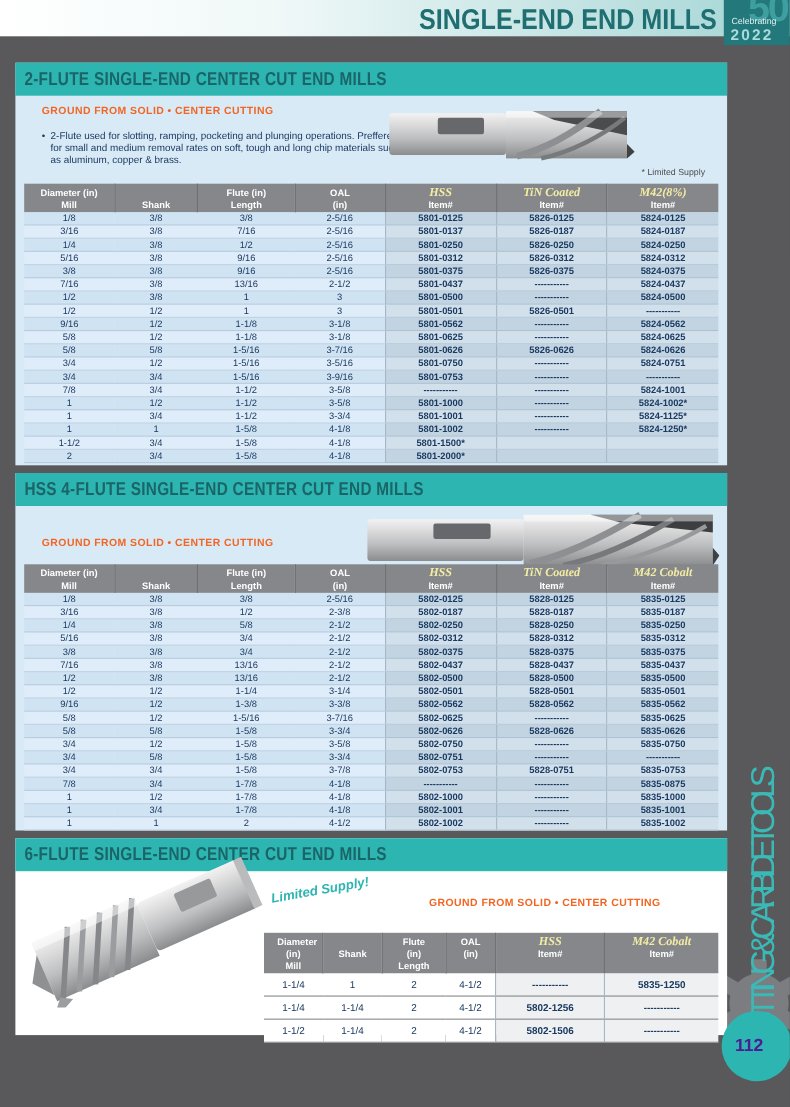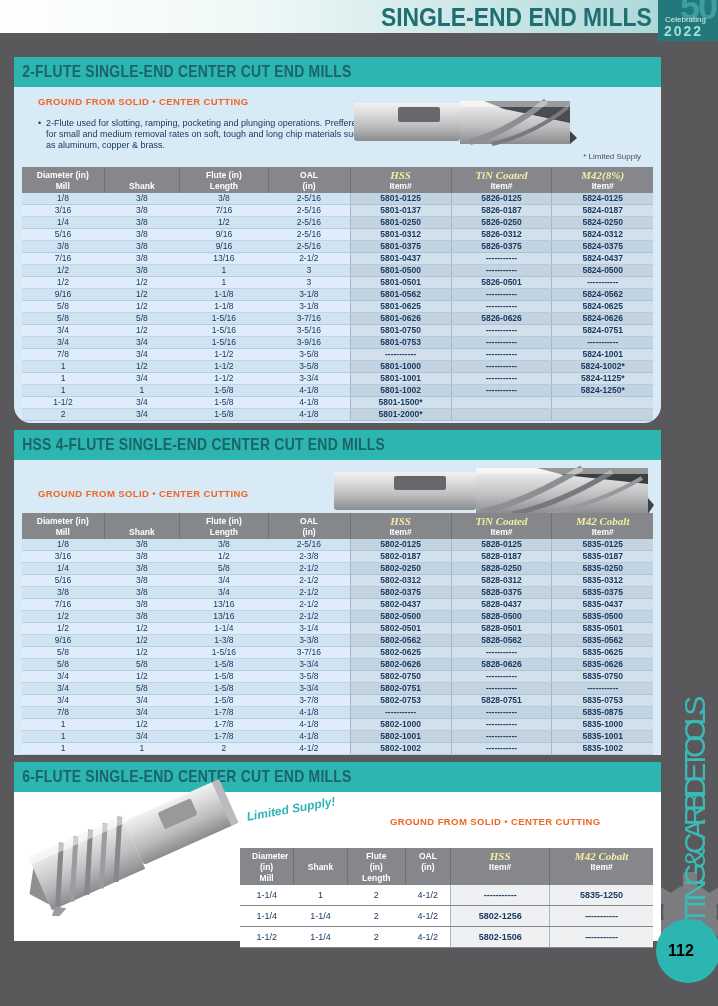--- a/index.html
+++ b/index.html
@@ -27,21 +27,21 @@
   }
   .badge .fifty {
     position:absolute; right:2px; top:-14px;
     font-size:36px; font-weight:bold; color:#3f9fa0; letter-spacing:-2px;
   }
   .badge .cel { position:absolute; left:7px; top:15px; font-size:8px; color:#e2f2f1; }
   .badge .year { position:absolute; left:6px; top:23px; font-size:14px; font-weight:bold; color:#a7dcdb; letter-spacing:2px; }
 
   
   .section { position:absolute; left:14px; width:647px; }
-  .sec1 { top:57px;  height:366px; background:#d9eaf7;border-radius:17px; }
+  .sec1 { top:57px;  height:366px; background:#d9eaf7; }
   .sec2 { top:430px; height:325px; background:#d9eaf7; }
   .sec3 { top:762px; height:179px; background:#ffffff; }
   .secbar {
     height:30px; background:#2db5b2; overflow:hidden;
   }
   .secbar span {
     display:inline-block; padding:5px 0 0 10px;
     font-size:17px; font-weight:bold; color:#1b6467;
     transform: scaleX(0.82); transform-origin:left center;
     white-space:nowrap; letter-spacing:0.3px;
@@ -126,21 +126,21 @@
     writing-mode:vertical-rl; transform:rotate(180deg);
     font-size:30px; letter-spacing:-7px; color:#3ab9b6;
     white-space:nowrap;
   }
   .gear { position:absolute; left:648px; top:866px; }
   .page-circle {
     position:absolute; left:656px; top:919px; width:64px; height:64px;
     border-radius:50%; background:#2db5b2;
     display:flex; align-items:center; justify-content:center;
   }
-  .page-circle span { font-size:16px; font-weight:bold; color:#000000; margin-right:14px; }
+  .page-circle span { font-size:16px; font-weight:bold; color:#4c1d95; margin-right:14px; }
 </style>
 </head>
 <body>
 
 <div class="topband">
   <div class="toptitle">SINGLE-END END MILLS</div>
 </div>
 <div class="badge">
   <div class="fifty">50</div>
   <div class="cel">Celebrating</div>

